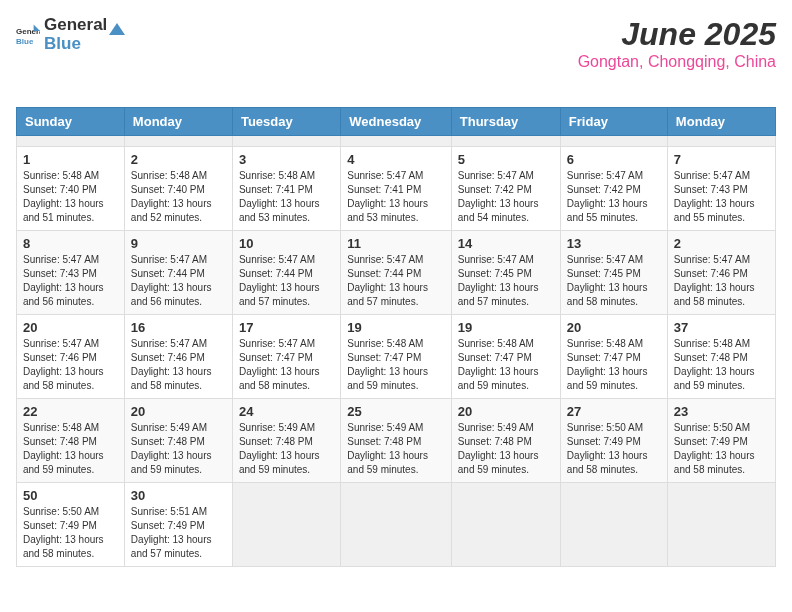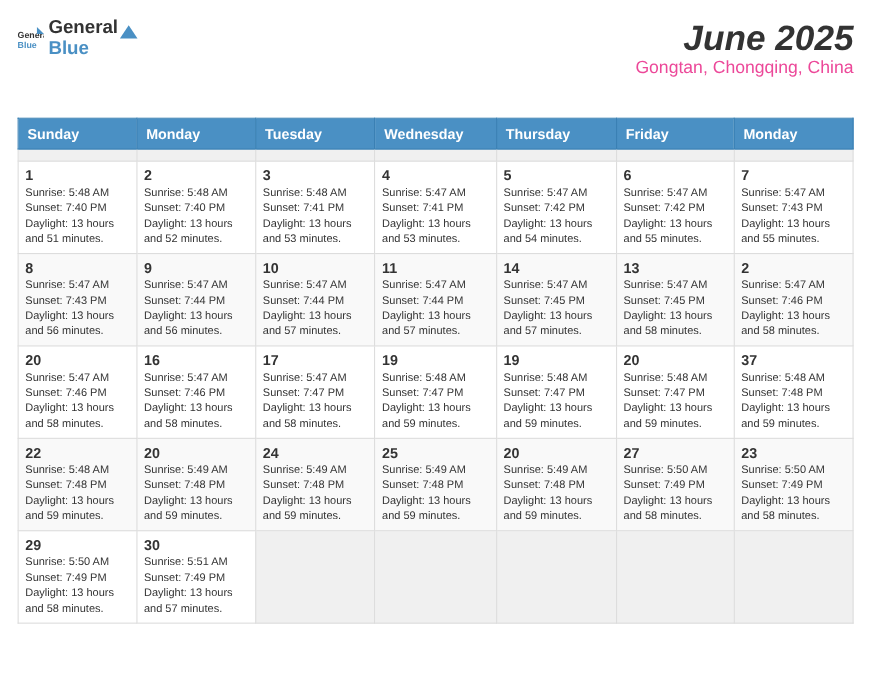--- a/index.html
+++ b/index.html
@@ -245,21 +245,21 @@
           <span class="day-number">27</span>
           <div class="day-info">Sunrise: 5:50 AM<br>Sunset: 7:49 PM<br>Daylight: 13 hours and 58 minutes.</div>
         </td>
         <td>
           <span class="day-number">23</span>
           <div class="day-info">Sunrise: 5:50 AM<br>Sunset: 7:49 PM<br>Daylight: 13 hours and 58 minutes.</div>
         </td>
       </tr>
       <tr>
         <td>
-          <span class="day-number">29</span>
+          <span class="day-number">50</span>
           <div class="day-info">Sunrise: 5:50 AM<br>Sunset: 7:49 PM<br>Daylight: 13 hours and 58 minutes.</div>
         </td>
         <td>
           <span class="day-number">30</span>
           <div class="day-info">Sunrise: 5:51 AM<br>Sunset: 7:49 PM<br>Daylight: 13 hours and 57 minutes.</div>
         </td>
         <td class="empty"></td>
         <td class="empty"></td>
         <td class="empty"></td>
         <td class="empty"></td>

